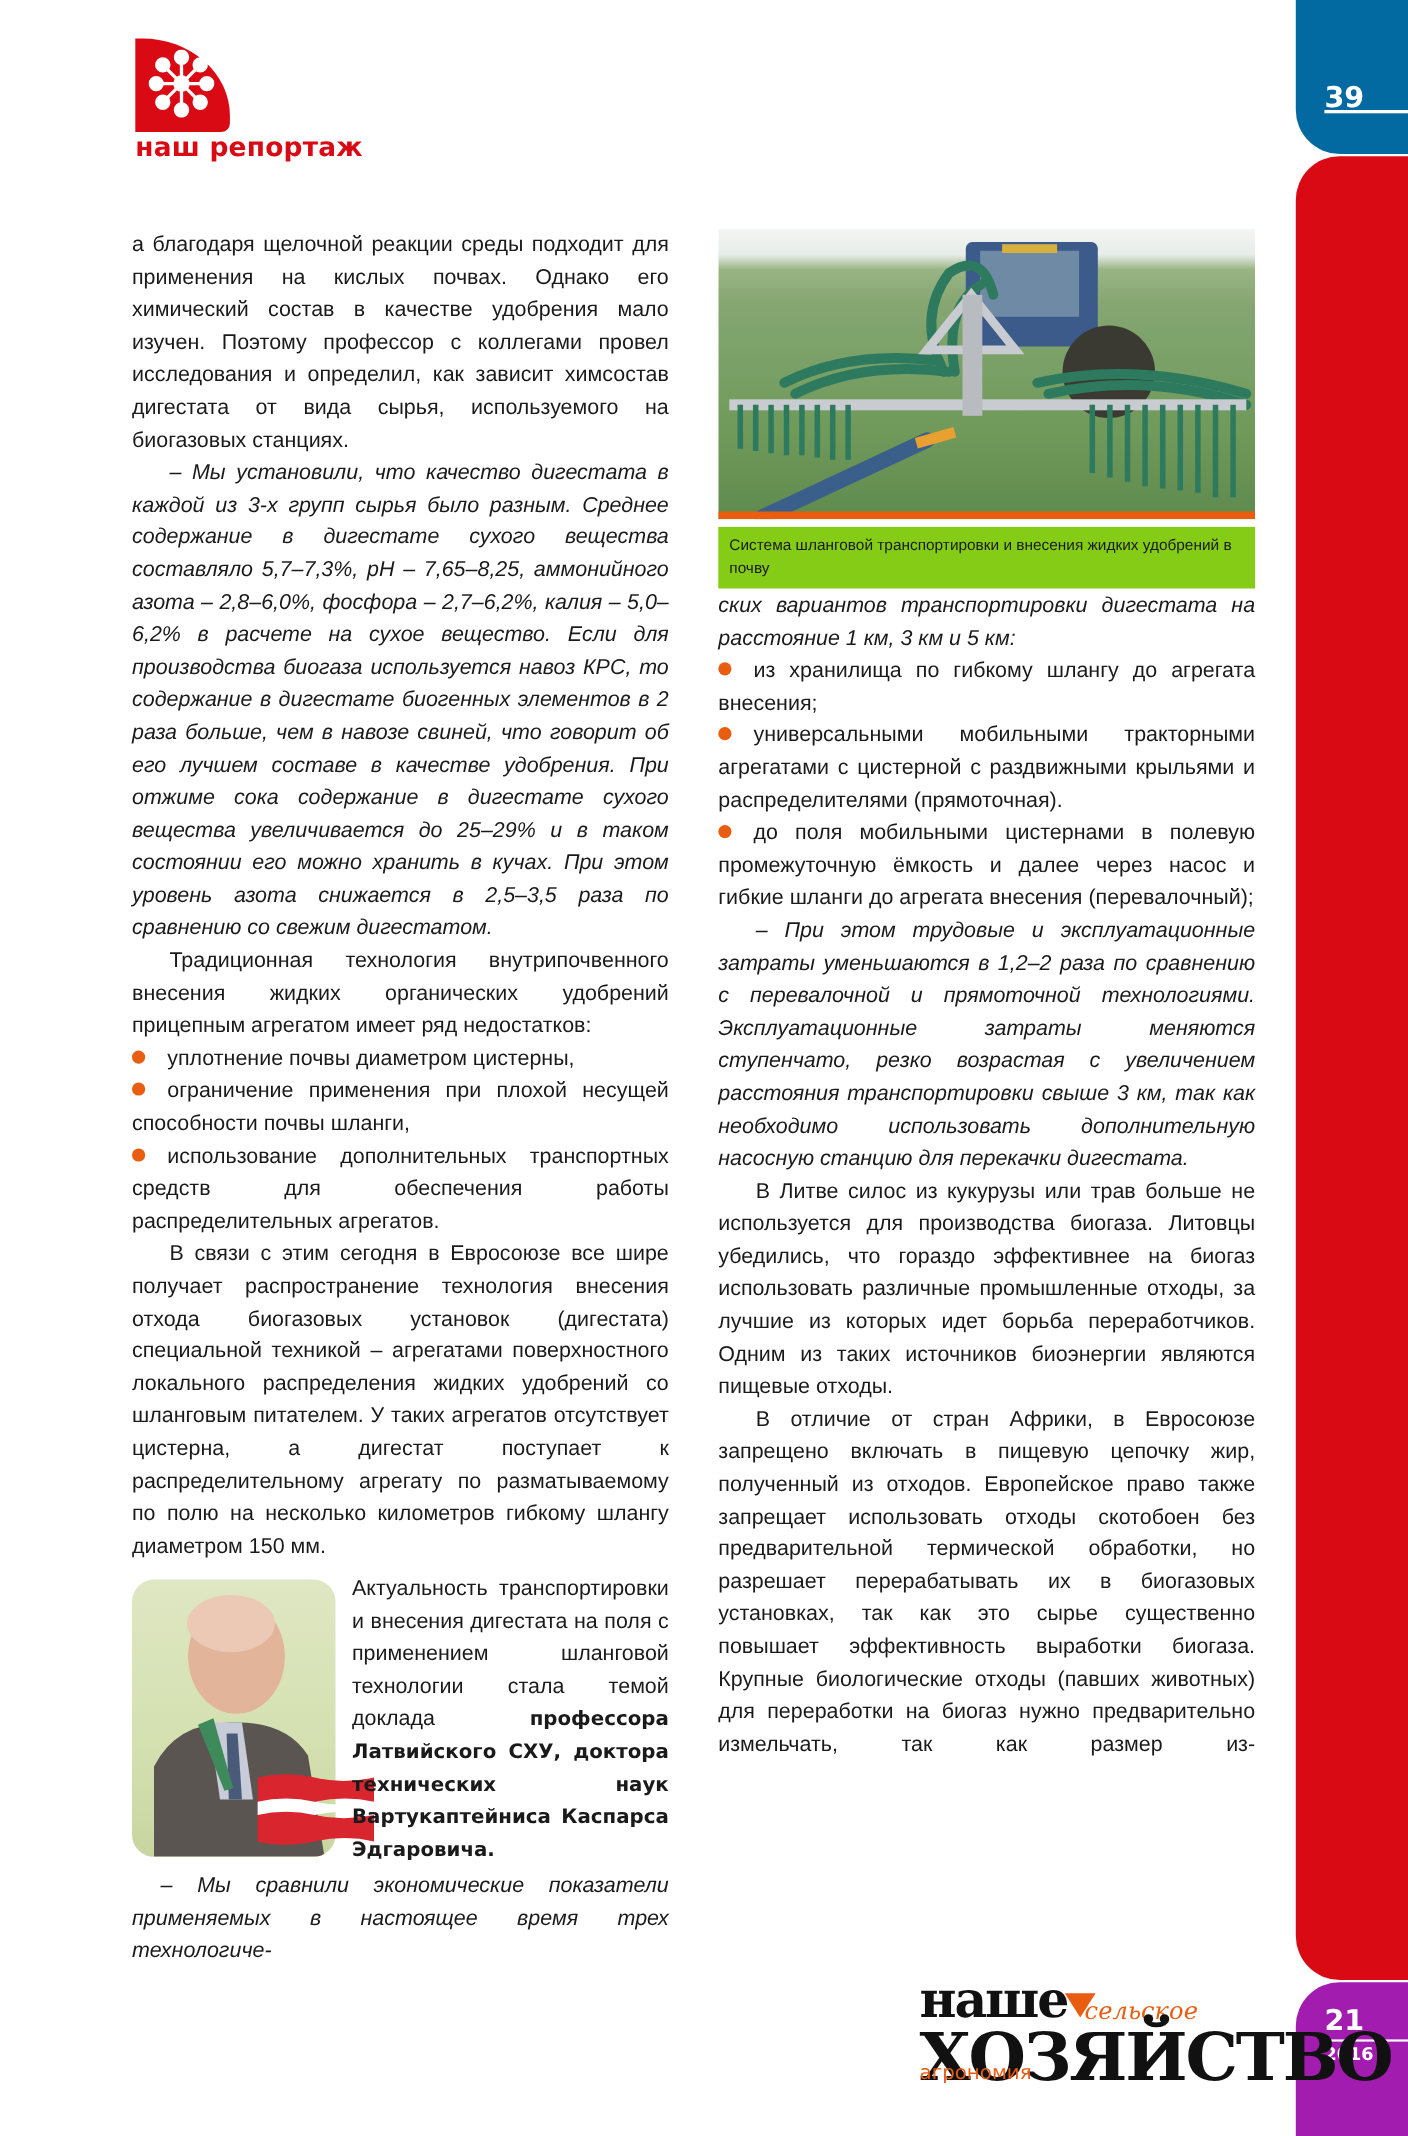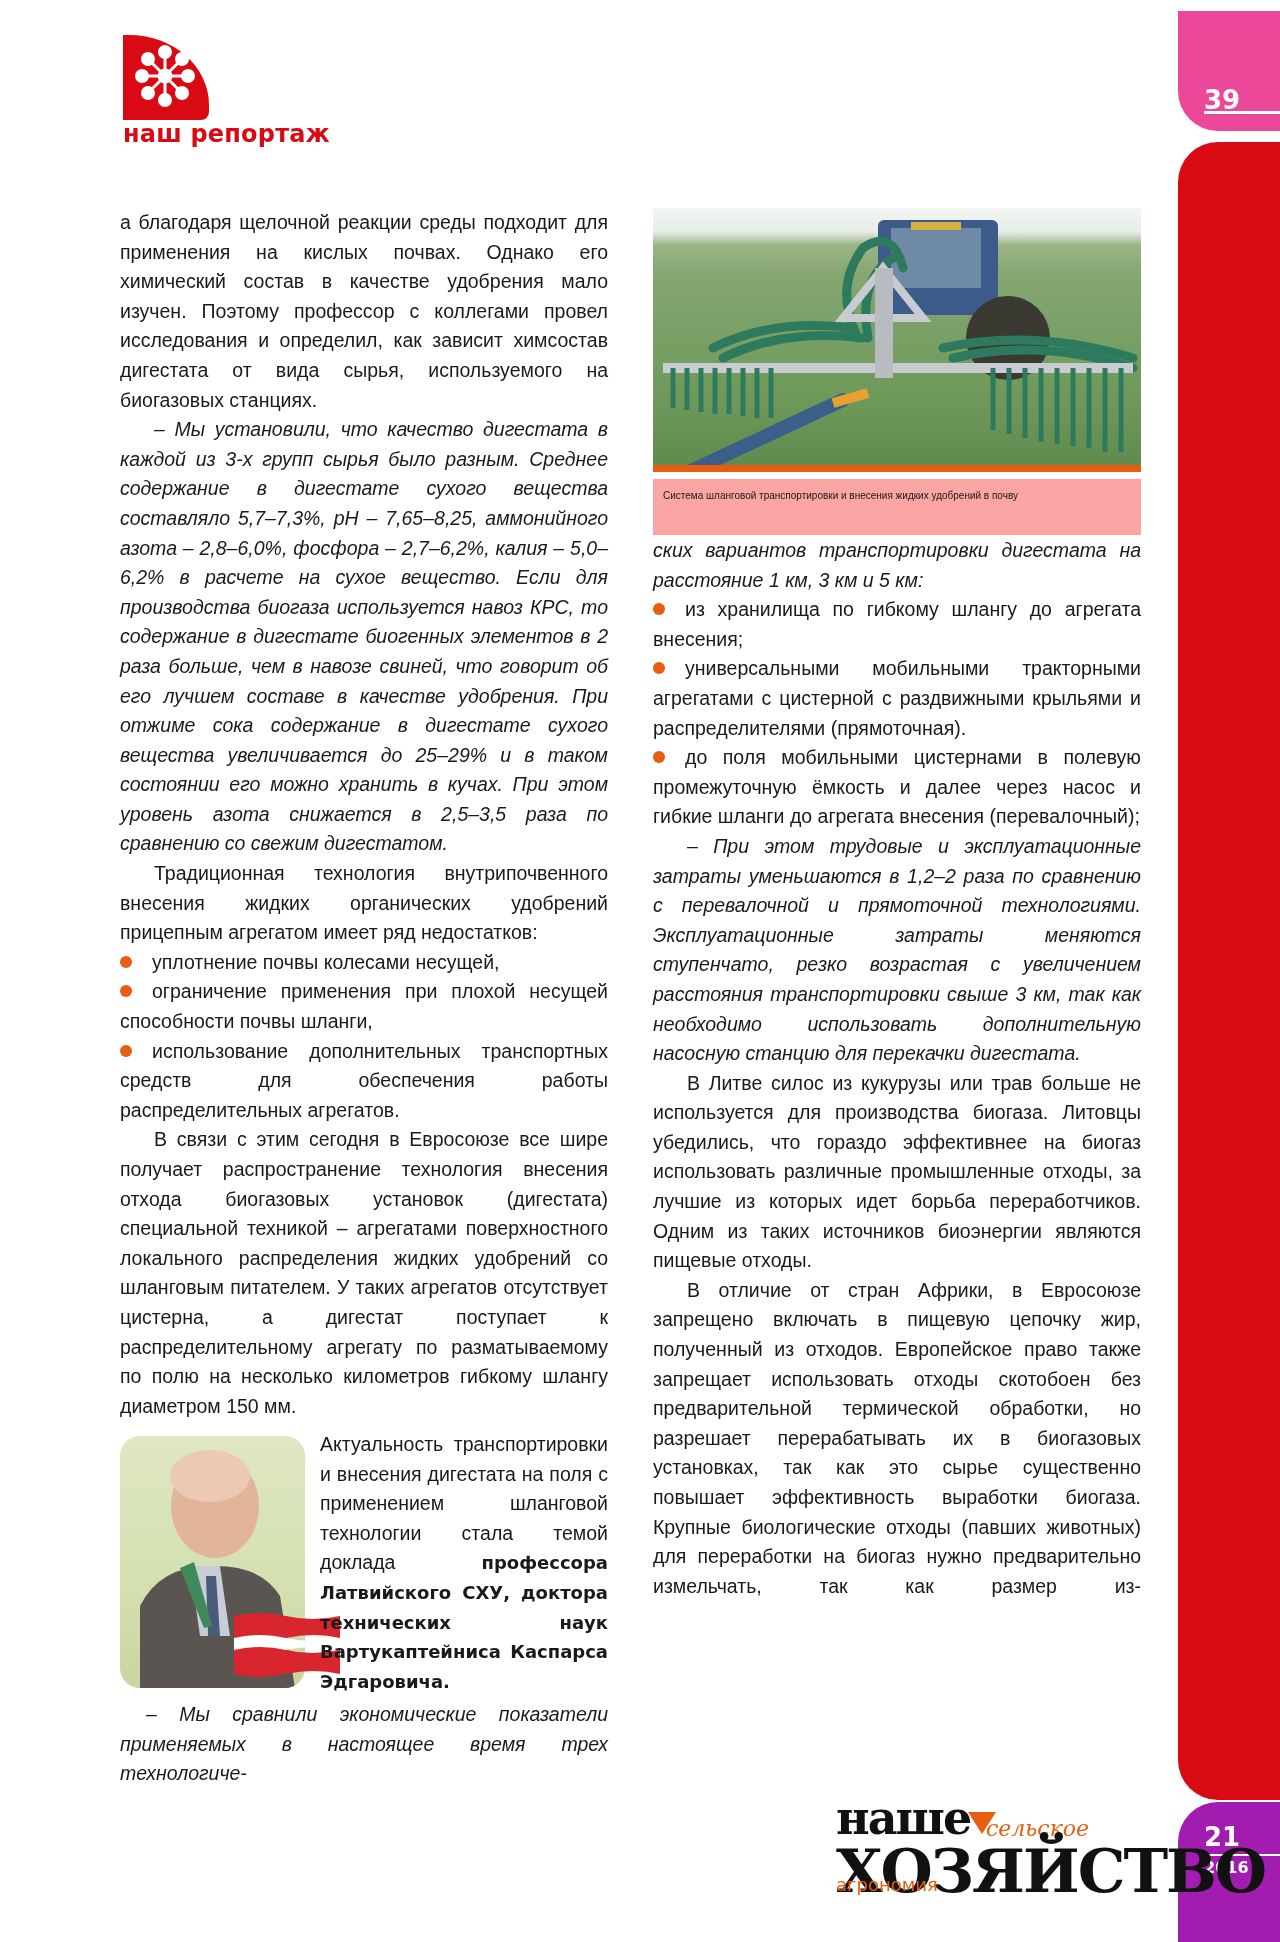--- a/index.html
+++ b/index.html
@@ -1,20 +1,20 @@
 <!DOCTYPE html>
 <html><head>
 <meta charset="utf-8">
 <style>
   * { box-sizing: border-box; margin: 0; padding: 0; }
   html, body { width: 1280px; height: 1942px; background: #ffffff; overflow: hidden; }
   body { position: relative; font-family: "Liberation Sans", "DejaVu Sans", sans-serif; color: #1a1a1a; }
 
   
-  .band-top { position: absolute; left: 1178px; top: 11px; width: 102px; height: 120px; background: #ec4899; border-bottom-left-radius: 40px; }
+  .band-top { position: absolute; left: 1178px; top: 0; width: 102px; height: 140px; background: #0369a1; border-bottom-left-radius: 40px; }
   .band-top .num { position: absolute; left: 26px; top: 74px; color: #fff; font-weight: bold; font-size: 26px; font-family: "DejaVu Sans", sans-serif; }
   .band-top .rule { position: absolute; left: 26px; top: 100px; right: 0; height: 3px; background: #fff; }
   .band-mid { position: absolute; left: 1178px; top: 142px; width: 102px; height: 1658px; background: #d90a14; border-top-left-radius: 40px; border-bottom-left-radius: 40px; }
   .band-bot { position: absolute; left: 1178px; top: 1802px; width: 102px; height: 140px; background: #a21caf; border-top-left-radius: 40px; }
   .band-bot .issue { position: absolute; left: 26px; top: 22px; color: #fff; font-weight: bold; font-size: 26px; font-family: "DejaVu Sans", sans-serif; line-height: 26px; }
   .band-bot .rule { position: absolute; left: 26px; top: 52px; right: 0; height: 2px; background: #fff; }
   .band-bot .year { position: absolute; left: 26px; top: 56px; color: #fff; font-weight: bold; font-size: 16px; font-family: "DejaVu Sans", sans-serif; }
 
   
   .section-logo { position: absolute; left: 123px; top: 35px; width: 86px; height: 85px; background: #d90a14; border-top-right-radius: 80px 70px; border-bottom-right-radius: 8px; }
@@ -29,21 +29,21 @@
   .indent { text-indent: 34px; }
   .it { font-style: italic; }
   .bullet { padding-left: 0; }
   .bullet .dot { display: inline-block; width: 12px; height: 12px; border-radius: 50%; background: #e85d0f; margin-right: 20px; vertical-align: 1px; }
   .last-line { text-align-last: left; }
 
   
   .photo { position: absolute; left: 653px; top: 208px; width: 488px; height: 264px; overflow: hidden; }
   .photo .sky { position: absolute; inset: 0; background: linear-gradient(180deg, #f4f6f4 0%, #e6ece8 9%, #9ab585 14%, #86a672 25%, #7da26a 40%, #6f9a5a 70%, #5f8a4e 100%); }
   .photo .orange-rule { position: absolute; left: 0; right: 0; bottom: 0; height: 7px; background: #e85d0f; }
-  .caption { position: absolute; left: 653px; top: 479px; width: 488px; height: 56px; background: #fca5a5; padding: 6px 10px; font-size: 10px; line-height: 21px; color: #1a1a1a; }
+  .caption { position: absolute; left: 653px; top: 479px; width: 488px; height: 56px; background: #84cc16; padding: 6px 10px; font-size: 14px; line-height: 21px; color: #1a1a1a; }
 
   
   .portrait { position: absolute; left: 120px; top: 1436px; width: 185px; height: 252px; border-radius: 20px; overflow: hidden; background: linear-gradient(180deg, #dfe7c3 0%, #d4e0b0 60%, #c9d5a0 100%); }
   .flag { position: absolute; left: 234px; top: 1610px; width: 106px; height: 70px; }
   .prof-text { position: absolute; left: 320px; top: 1430px; width: 288px; font-size: 19.5px; line-height: 29.6px; text-align: justify; }
   .prof-text .b { font-weight: bold; font-family: "DejaVu Sans", sans-serif; font-size: 18px; }
   .prof-quote { position: absolute; left: 120px; top: 1700px; width: 488px; font-size: 19.5px; line-height: 29.6px; text-align: justify; font-style: italic; }
 
   
   .mag-logo { position: absolute; left: 836px; top: 1798px; width: 320px; height: 100px; }
@@ -89,21 +89,21 @@
         <circle cx="47" cy="48" r="5.5"></circle>
     </g>
   </svg>
 </div>
 <div class="section-label">наш репортаж</div>
 
 <div class="col col-left">
   <p class="last-line">а благодаря щелочной реакции среды подходит для применения на кислых почвах. Однако его химический состав в качестве удобрения мало изучен. Поэтому профессор с коллегами провел исследования и определил, как зависит химсостав дигестата от вида сырья, используемого на биогазовых станциях.</p>
   <p class="indent it last-line">– Мы установили, что качество дигестата в каждой из 3-х групп сырья было разным. Среднее содержание в дигестате сухого вещества составляло 5,7–7,3%, pH – 7,65–8,25, аммонийного азота – 2,8–6,0%, фосфора – 2,7–6,2%, калия – 5,0–6,2% в расчете на сухое вещество. Если для производства биогаза используется навоз КРС, то содержание в дигестате биогенных элементов в 2 раза больше, чем в навозе свиней, что говорит об его лучшем составе в качестве удобрения. При отжиме сока содержание в дигестате сухого вещества увеличивается до 25–29% и в таком состоянии его можно хранить в кучах. При этом уровень азота снижается в 2,5–3,5 раза по сравнению со свежим дигестатом.</p>
   <p class="indent last-line">Традиционная технология внутрипочвенного внесения жидких органических удобрений прицепным агрегатом имеет ряд недостатков:</p>
-  <p class="bullet last-line"><span class="dot"></span><span>уплотнение почвы колесами несущей,</span></p>
+  <p class="bullet last-line"><span class="dot"></span><span>уплотнение почвы диаметром цистерны,</span></p>
   <p class="bullet last-line"><span class="dot"></span><span>ограничение применения при плохой несущей способности почвы шланги,</span></p>
   <p class="bullet last-line"><span class="dot"></span><span>использование дополнительных транспортных средств для обеспечения работы распределительных агрегатов.</span></p>
   <p class="indent last-line">В связи с этим сегодня в Евросоюзе все шире получает распространение технология внесения отхода биогазовых установок (дигестата) специальной техникой – агрегатами поверхностного локального распределения жидких удобрений со шланговым питателем. У таких агрегатов отсутствует цистерна, а дигестат поступает к распределительному агрегату по разматываемому по полю на несколько километров гибкому шлангу диаметром 150 мм.</p>
 </div>
 
 <div class="portrait">
   <svg width="185" height="252" viewBox="0 0 185 252">
     <ellipse cx="95" cy="70" rx="44" ry="52" fill="#e2b49a"></ellipse>
     <ellipse cx="90" cy="40" rx="40" ry="26" fill="#ecc9b4"></ellipse>
     <path d="M20 252 L20 170 Q40 130 90 130 Q140 128 160 160 L175 252 Z" fill="#5a5550"></path>

